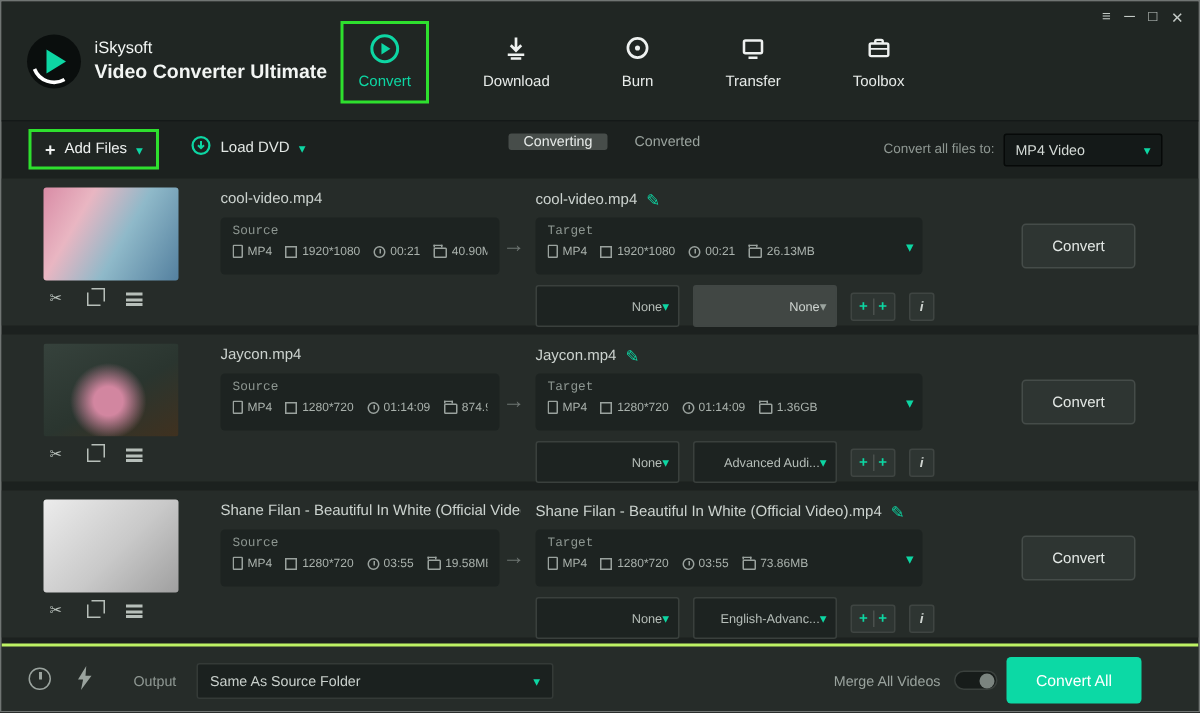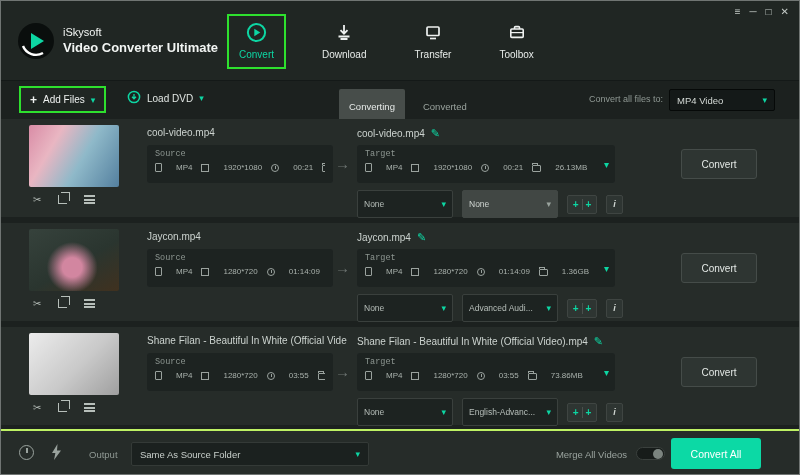--- a/index.html
+++ b/index.html
@@ -22,21 +22,21 @@
   .nav-item .lbl { font-size:10px; color:#e7ebe9; }
   .nav-item.active .lbl { color:#0dd6a3; }
   .nav-ic { height:22px; display:flex; align-items:center; }
 
   
   .toolbar { position:absolute; top:81px; left:0; right:0; height:36px; }
   .add-files { position:absolute; left:18px; top:4px; height:27px; padding:0 9px; border:2px solid #2ee02e; display:flex; align-items:center; gap:6px; color:#eef1f0; font-size:10px; background:#202623; cursor:pointer; }
   .add-files .plus { color:#eef1f0; font-size:12px; font-weight:bold; }
   .load-dvd { position:absolute; left:126px; top:8px; display:flex; align-items:center; gap:6px; font-size:10px; color:#e2e7e4; cursor:pointer; }
   .seg-tabs { position:absolute; left:338px; top:7px; display:flex; gap:8px; align-items:center; }
-  .seg { font-size:9.5px; color:#9aa39e; padding:12px 10px; border-radius:2px; cursor:pointer; }
+  .seg { font-size:9.5px; color:#9aa39e; padding:0 10px; border-radius:2px; cursor:pointer; }
   .seg.active { background:#474d4a; color:#e6eae8; }
   .convert-to { position:absolute; right:136px; top:12px; font-size:9px; color:#8f9893; }
   .fmt-select { position:absolute; right:24px; top:7px; width:106px; height:22px; background:#12171 5; background:#141918; border:1px solid #060908; border-radius:2px; display:flex; align-items:center; justify-content:space-between; padding:9px 7px; font-size:9.5px; color:#d4dad6; cursor:pointer; }
 
   .caret { color:#0dd6a3; font-size:9px; }
   .caret.gray { color:#9aa39e; }
 
   
   .content { position:absolute; top:118px; left:0; right:0; }
   .vrow { position:relative; height:98px; background:#262c29; margin-bottom:6px; }
@@ -54,34 +54,34 @@
   .ftitle { position:absolute; top:8px; font-size:10px; color:#ccd3cf; white-space:nowrap; }
   .ftitle.src { left:146px; max-width:200px; overflow:hidden; }
   .ftitle.tgt { left:356px; max-width:250px; display:flex; gap:6px; align-items:center; }
   .edit-ic { color:#0dd6a3; font-size:11px; cursor:pointer; }
 
   .panel { position:absolute; top:26px; height:38px; background:#1d2321; border-radius:3px; padding:4px 8px; }
   .panel.src { left:146px; width:186px; }
   .panel.tgt { left:356px; width:258px; padding-right:22px; }
   .plabel { font-size:8.5px; color:#8d9691; margin-bottom:4px;font-family:Liberation Mono, monospace; }
   .meta { display:flex; align-items:center; gap:9px; white-space:nowrap; overflow:hidden; }
-  .mi { display:flex; align-items:center; gap:14px; font-size:8px; color:#a9b1ac; }
+  .mi { display:flex; align-items:center; gap:3px; font-size:8px; color:#a9b1ac; }
   .ic { display:inline-block; }
   .ic-file { width:7px; height:9px; border:1px solid #9aa29e; border-radius:1px; }
   .ic-res { width:8px; height:8px; border:1px solid #9aa29e; }
   .ic-clock { width:8px; height:8px; border:1px solid #9aa29e; border-radius:50%; position:relative; }
   .ic-clock::after { content:''; position:absolute; left:3px; top:1px; width:1px; height:3px; background:#9aa29e; }
   .ic-folder { width:9px; height:7px; border:1px solid #9aa29e; border-radius:1px; position:relative; margin-top:2px; }
   .ic-folder::before { content:''; position:absolute; top:-3px; left:-1px; width:4px; height:1px; border:1px solid #9aa29e; border-bottom:none; }
   .tgt-caret { position:absolute; right:6px; top:14px; font-size:10px; color:#0dd6a3; cursor:pointer; }
 
   .row-arrow { position:absolute; left:334px; top:36px; color:#6d7471; font-size:15px; font-weight:bold; }
 
   .preset-row { position:absolute; left:356px; top:71px; display:flex; gap:9px; align-items:center; }
-  .psel { width:96px; height:28px; background:#1d2321; border:1px solid #3a403d; border-radius:2px; display:flex; align-items:center; justify-content:space-between; padding:0 6px; font-size:8.5px; color:#b6beb9; cursor:pointer; white-space:nowrap; overflow:hidden; }
+  .psel { width:96px; height:28px; background:#1d2321; border:1px solid #3a403d; border-radius:2px; display:flex; align-items:center; justify-content:flex-end; padding:0 6px; font-size:8.5px; color:#b6beb9; cursor:pointer; white-space:nowrap; overflow:hidden; }
   .psel.muted { background:#41474 4; background:#414744; border-color:#414744; color:#cfd5d1; }
   .mini { height:19px; background:#2e3532; border:1px solid #3f4542; border-radius:2px; display:flex; align-items:center; justify-content:center; cursor:pointer; }
   .mini.plus { width:30px; gap:3px; color:#0dd6a3; font-size:10px; font-weight:bold; }
   .mini.plus .dv { width:1px; height:11px; background:#4a504d; }
   .mini.info { width:17px; color:#cfd5d1; font-size:9px; font-style:italic; font-weight:bold; }
 
   .convert-btn { position:absolute; left:680px; top:30px; width:76px; height:30px; background:#2e3532; border:1px solid #454c49; border-radius:3px; color:#e3e8e5; font-size:10px; font-family:"Liberation Sans",sans-serif; cursor:pointer; }
 
   
   .footer { position:absolute; left:0; right:0; bottom:0; height:45px; background:#262c29; border-top:2px solid #bef264; }
@@ -135,20 +135,29 @@
           <svg width="18" height="18" viewBox="0 0 18 18">
             <path d="M9 2v8M5.5 7.2L9 10.7l3.5-3.5" stroke="#eef1f0" stroke-width="1.8" fill="none"></path>
             <path d="M3.5 13.5h11M5.5 16h7" stroke="#eef1f0" stroke-width="1.8"></path>
           </svg>
         </span>
         <span class="lbl">Download</span>
       </div>
       <div class="nav-item">
         <span class="nav-ic">
           <svg width="18" height="18" viewBox="0 0 18 18">
+            <circle cx="9" cy="9" r="6.4" stroke="#eef1f0" stroke-width="1.8" fill="none"></circle>
+            <circle cx="9" cy="9" r="1.7" fill="#eef1f0"></circle>
+          </svg>
+        </span>
+        <span class="lbl">Burn</span>
+      </div>
+      <div class="nav-item">
+        <span class="nav-ic">
+          <svg width="18" height="18" viewBox="0 0 18 18">
             <rect x="3" y="4" width="12" height="8.5" rx="1" stroke="#eef1f0" stroke-width="1.7" fill="none"></rect>
             <path d="M6 15.5h6" stroke="#eef1f0" stroke-width="1.7"></path>
           </svg>
         </span>
         <span class="lbl">Transfer</span>
       </div>
       <div class="nav-item">
         <span class="nav-ic">
           <svg width="18" height="18" viewBox="0 0 18 18">
             <rect x="2.8" y="6" width="12.4" height="8.4" rx="1" stroke="#eef1f0" stroke-width="1.6" fill="none"></rect>

